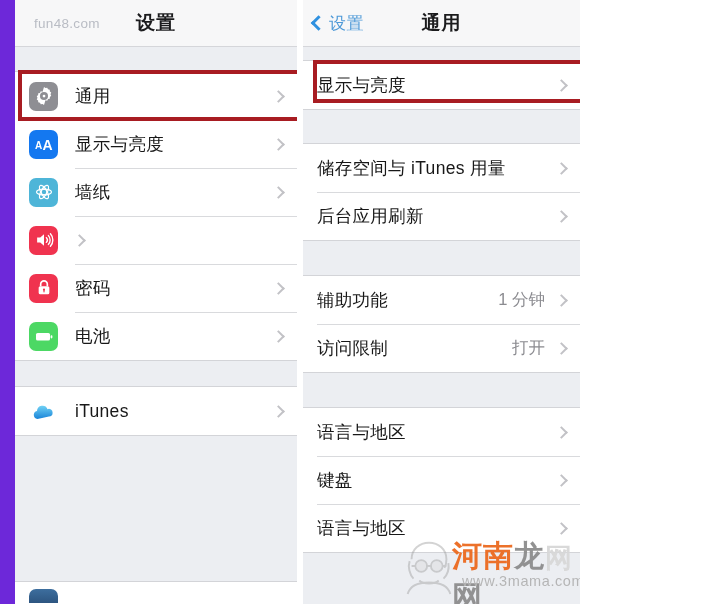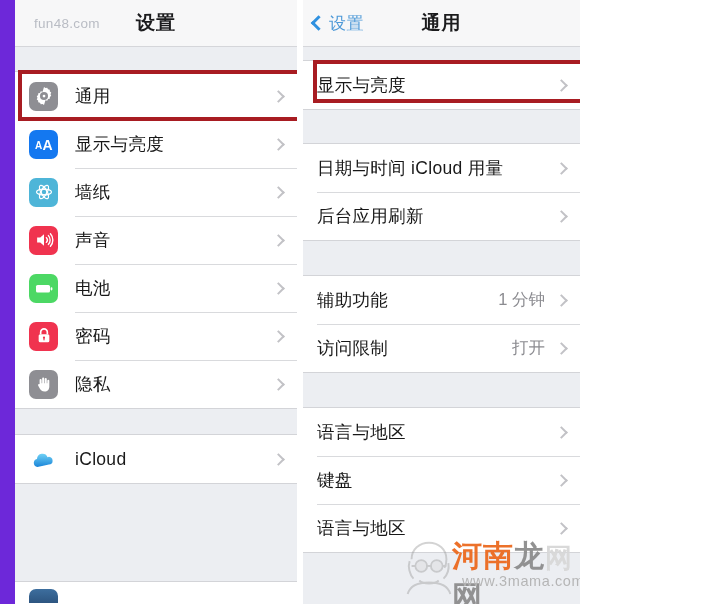--- a/index.html
+++ b/index.html
@@ -259,75 +259,65 @@
         <span class="ico" style="background:#f0334f">
           <svg width="22" height="22" viewBox="0 0 24 24">
             <path fill="#ffffff" d="M4.5 9.2h3.4L12 5.6v12.8L7.9 14.8H4.5z"></path>
             <g fill="none" stroke="#ffffff" stroke-width="1.5" stroke-linecap="round">
               <path d="M14.6 9.4a3.8 3.8 0 010 5.2"></path>
               <path d="M16.8 7.2a7 7 0 010 9.6"></path>
               <path d="M19 5.2a10 10 0 010 13.6"></path>
             </g>
           </svg>
         </span>
-        <span class="row-label">声音</span>
-        <span class="chev"></span>
-      </div>
-
-      <div class="row">
-        <span class="ico" style="background:#4cd864">
-          <svg width="24" height="24" viewBox="0 0 24 24">
-            <rect x="4" y="9" width="14" height="7.5" rx="1.6" fill="#ffffff"></rect>
-            <rect x="18.6" y="11.2" width="1.8" height="3.2" rx=".8" fill="#ffffff"></rect>
-          </svg>
-        </span>
-        <span class="row-label">电池</span>
         <span class="chev"></span>
       </div>
 
       <div class="row">
         <span class="ico" style="background:#f0334f">
           <svg width="20" height="20" viewBox="0 0 24 24">
             <path fill="none" stroke="#ffffff" stroke-width="2" d="M8 10V7.5a4 4 0 018 0V10"></path>
             <rect x="5.6" y="10" width="12.8" height="9.4" rx="1.8" fill="#ffffff"></rect>
             <circle cx="12" cy="14" r="1.3" fill="#f0334f"></circle>
             <rect x="11.3" y="14.6" width="1.4" height="2.6" fill="#f0334f"></rect>
           </svg>
         </span>
         <span class="row-label">密码</span>
         <span class="chev"></span>
       </div>
 
       <div class="row">
-        <span class="ico" style="background:#8e8e93">
-          <svg width="22" height="22" viewBox="0 0 24 24">
-            <path fill="#ffffff" d="M7.2 12.4V7.6a1.1 1.1 0 012.2 0v3.5h.6V6.1a1.1 1.1 0 012.2 0v5h.6V6.6a1.1 1.1 0 012.2 0v4.5h.6V8.4a1.1 1.1 0 012.2 0v6.2c0 3.2-2 5.6-5.1 5.6-3 0-4.4-1.5-5.5-3.6l-1.6-3a1.05 1.05 0 011.7-1.2z"></path>
-          </svg>
-        </span>
-        <span class="row-label">隐私</span>
-        <span class="chev"></span>
-      </div>
+        <span class="ico" style="background:#4cd864">
+          <svg width="24" height="24" viewBox="0 0 24 24">
+            <rect x="4" y="9" width="14" height="7.5" rx="1.6" fill="#ffffff"></rect>
+            <rect x="18.6" y="11.2" width="1.8" height="3.2" rx=".8" fill="#ffffff"></rect>
+          </svg>
+        </span>
+        <span class="row-label">电池</span>
+        <span class="chev"></span>
+      </div>
+
     </div>
 
     <div class="gap g2"></div>
 
     <div class="group">
       <div class="row">
         <span class="ico" style="background:#ffffff">
           <svg width="27" height="27" viewBox="0 0 24 24">
             <defs>
               <linearGradient id="cg" x1="0" y1="0" x2="0" y2="1">
                 <stop offset="0%" stop-color="#6fd1f5"></stop>
                 <stop offset="100%" stop-color="#1a84d8"></stop>
               </linearGradient>
             </defs>
             <path fill="url(#cg)" d="M6.6 17.6A3.6 3.6 0 016.2 10.5a4.9 4.9 0 019.4-1.6 3.3 3.3 0 014.5 3.1 3.4 3.4 0 01-3.3 3.4z" transform="translate(0,1)"></path>
           </svg>
         </span>
-        <span class="row-label">iCloud</span>
+        <span class="row-label">iTunes</span>
         <span class="chev"></span>
       </div>
 
     </div>
 
     <div class="hl" id="hl-left"></div>
 
     <div class="stub-wrap">
       <div class="stub-ico"></div>
     </div>
@@ -349,21 +339,21 @@
       <div class="row no-icon">
         <span class="row-label">显示与亮度</span>
         <span class="chev"></span>
       </div>
     </div>
 
     <div class="gap" style="height:33px"></div>
 
     <div class="group">
       <div class="row no-icon">
-        <span class="row-label">日期与时间 iCloud 用量</span>
+        <span class="row-label">储存空间与 iTunes 用量</span>
         <span class="chev"></span>
       </div>
       <div class="row no-icon">
         <span class="row-label">后台应用刷新</span>
         <span class="chev"></span>
       </div>
     </div>
 
     <div class="gap" style="height:34px"></div>
 

